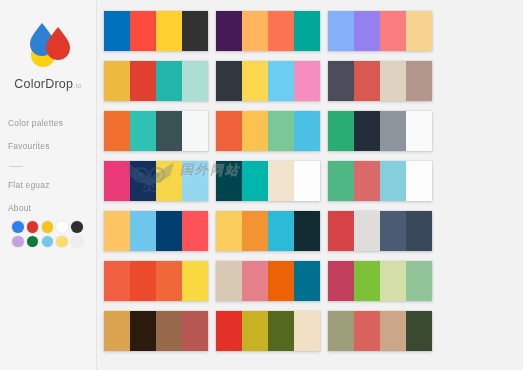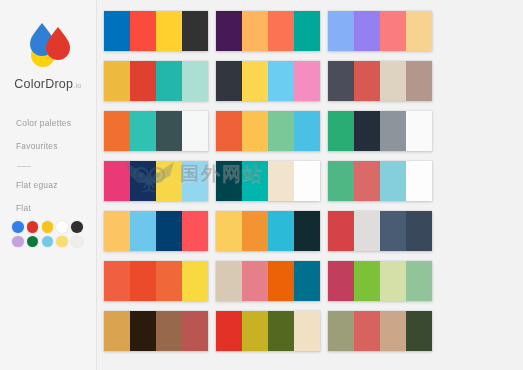--- a/index.html
+++ b/index.html
@@ -21,21 +21,21 @@
   }
   #logo-wrap { padding-top: 20px; display: flex; justify-content: center; }
   #logo { width: 54px; height: 50px; position: relative; }
   #brand {
     margin-top: 7px; text-align: center;
     font-size: 12.5px; color: #4a4a4a; letter-spacing: .2px;
     white-space: nowrap;
   }
   #brand .tld { font-size: 7.5px; color: #b6b6b6; vertical-align: baseline; }
 
-  #nav { margin-top: 28px; padding-left: 16px; }
+  #nav { margin-top: 28px; padding-left: 8px; }
   .nav-item {
     font-size: 8.4px; color: #9b9b9b;
     line-height: 1; margin-bottom: 15px;
     letter-spacing: .25px; cursor: pointer; white-space: nowrap;
   }
   .nav-divider {
     width: 14px; height: 1px; background: #cfcfcf;
     margin: 0 0 14px 1px;
   }
 
@@ -68,23 +68,24 @@
 
   
   #watermark {
     position: absolute; left: 124px; top: 153px;
     width: 180px; height: 55px;
     pointer-events: none; z-index: 40;
     opacity: .52;
   }
   #wm-cn {
     position: absolute; left: 56px; top: 8px;
-    font-size: 19px; font-weight: bold; color: #8c8c8c;
+    font-size: 13px; font-weight: bold; color: #8c8c8c;
     letter-spacing: 2px; white-space: nowrap;
     text-shadow: 0 1px 0 rgba(255,255,255,.4);
+    font-style: italic;
   }
   #wm-url {
     position: absolute; left: 56px; top: 31px;
     font-size: 10px; font-weight: bold; color: #8a8a8a;
     letter-spacing: .6px; white-space: nowrap;
   }
   #wm-owl { position: absolute; left: 0; top: 3px; }
 </style>
 </head>
 <body>
@@ -108,21 +109,21 @@
 
     <div id="brand">
       <span>ColorDrop</span><span class="tld">.io</span>
     </div>
 
     <nav id="nav">
       <div class="nav-item">Color palettes</div>
       <div class="nav-item">Favourites</div>
       <div class="nav-divider"></div>
       <div class="nav-item">Flat eguaz</div>
-      <div class="nav-item">Flat</div>
+      <div class="nav-item">About</div>
     </nav>
 
     <div id="swatch-grid">
         <div class="mini-swatch" style="background: rgb(47, 128, 237);"></div>
         <div class="mini-swatch" style="background: rgb(224, 49, 39);"></div>
         <div class="mini-swatch" style="background: rgb(247, 196, 26);"></div>
         <div class="mini-swatch" style="background: rgb(253, 253, 253);"></div>
         <div class="mini-swatch" style="background: rgb(47, 47, 47);"></div>
         <div class="mini-swatch" style="background: rgb(195, 162, 224);"></div>
         <div class="mini-swatch" style="background: rgb(14, 122, 58);"></div>

